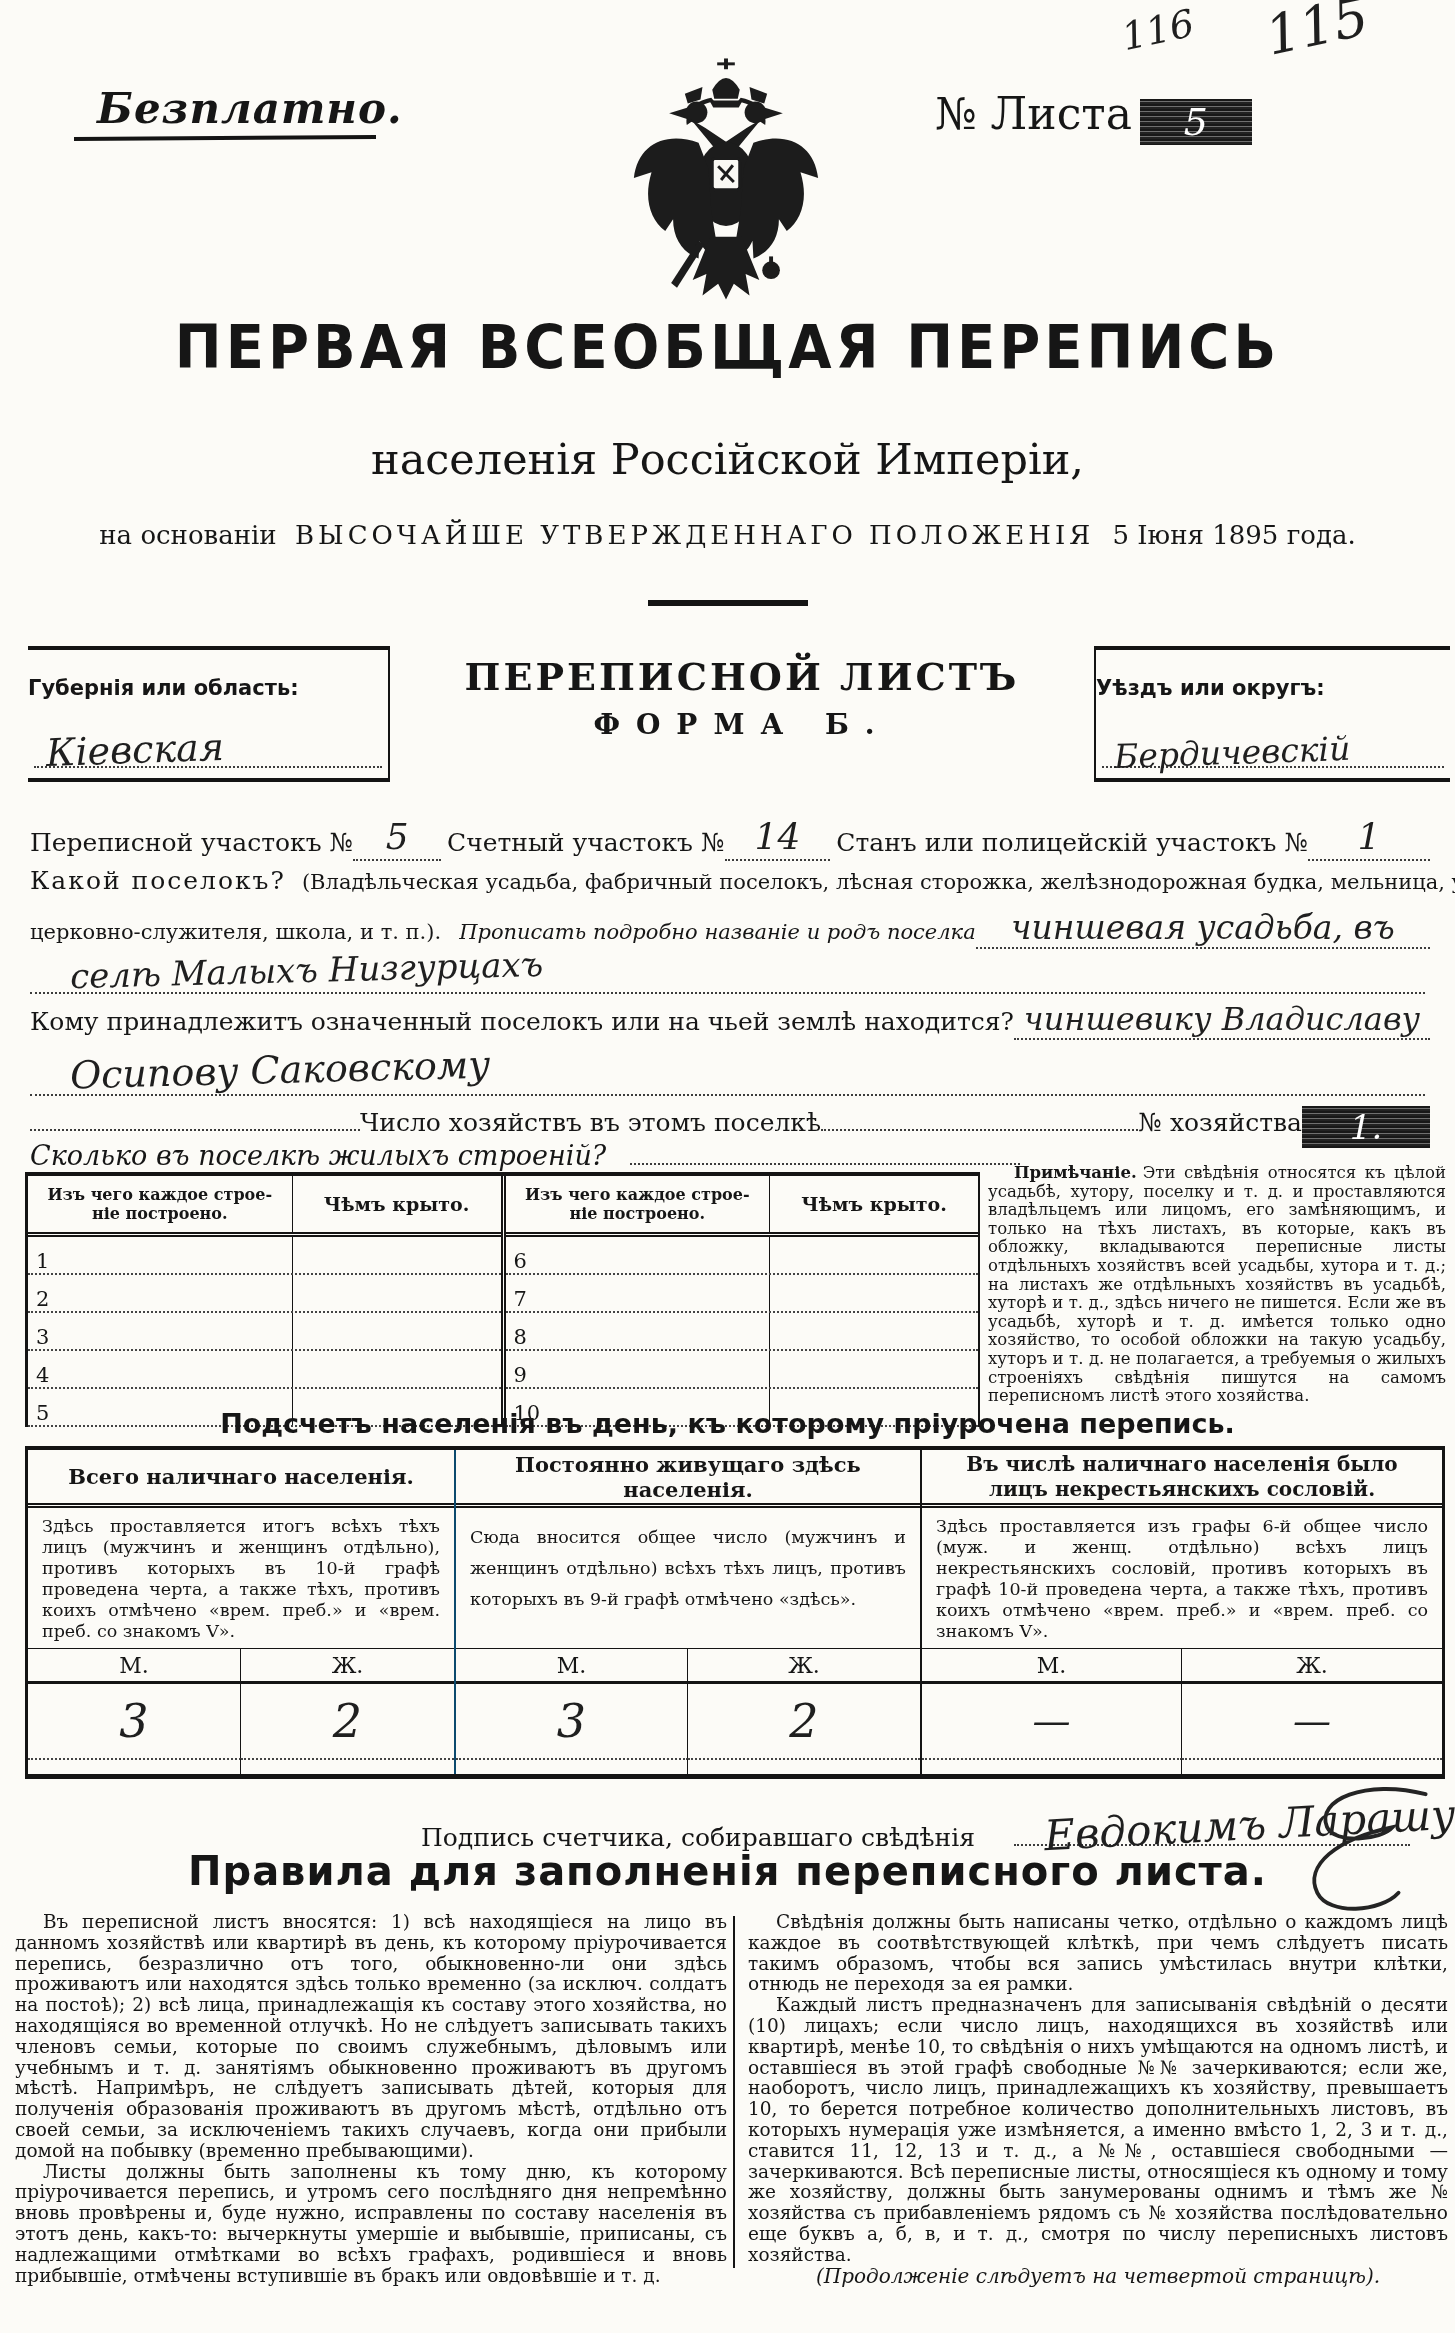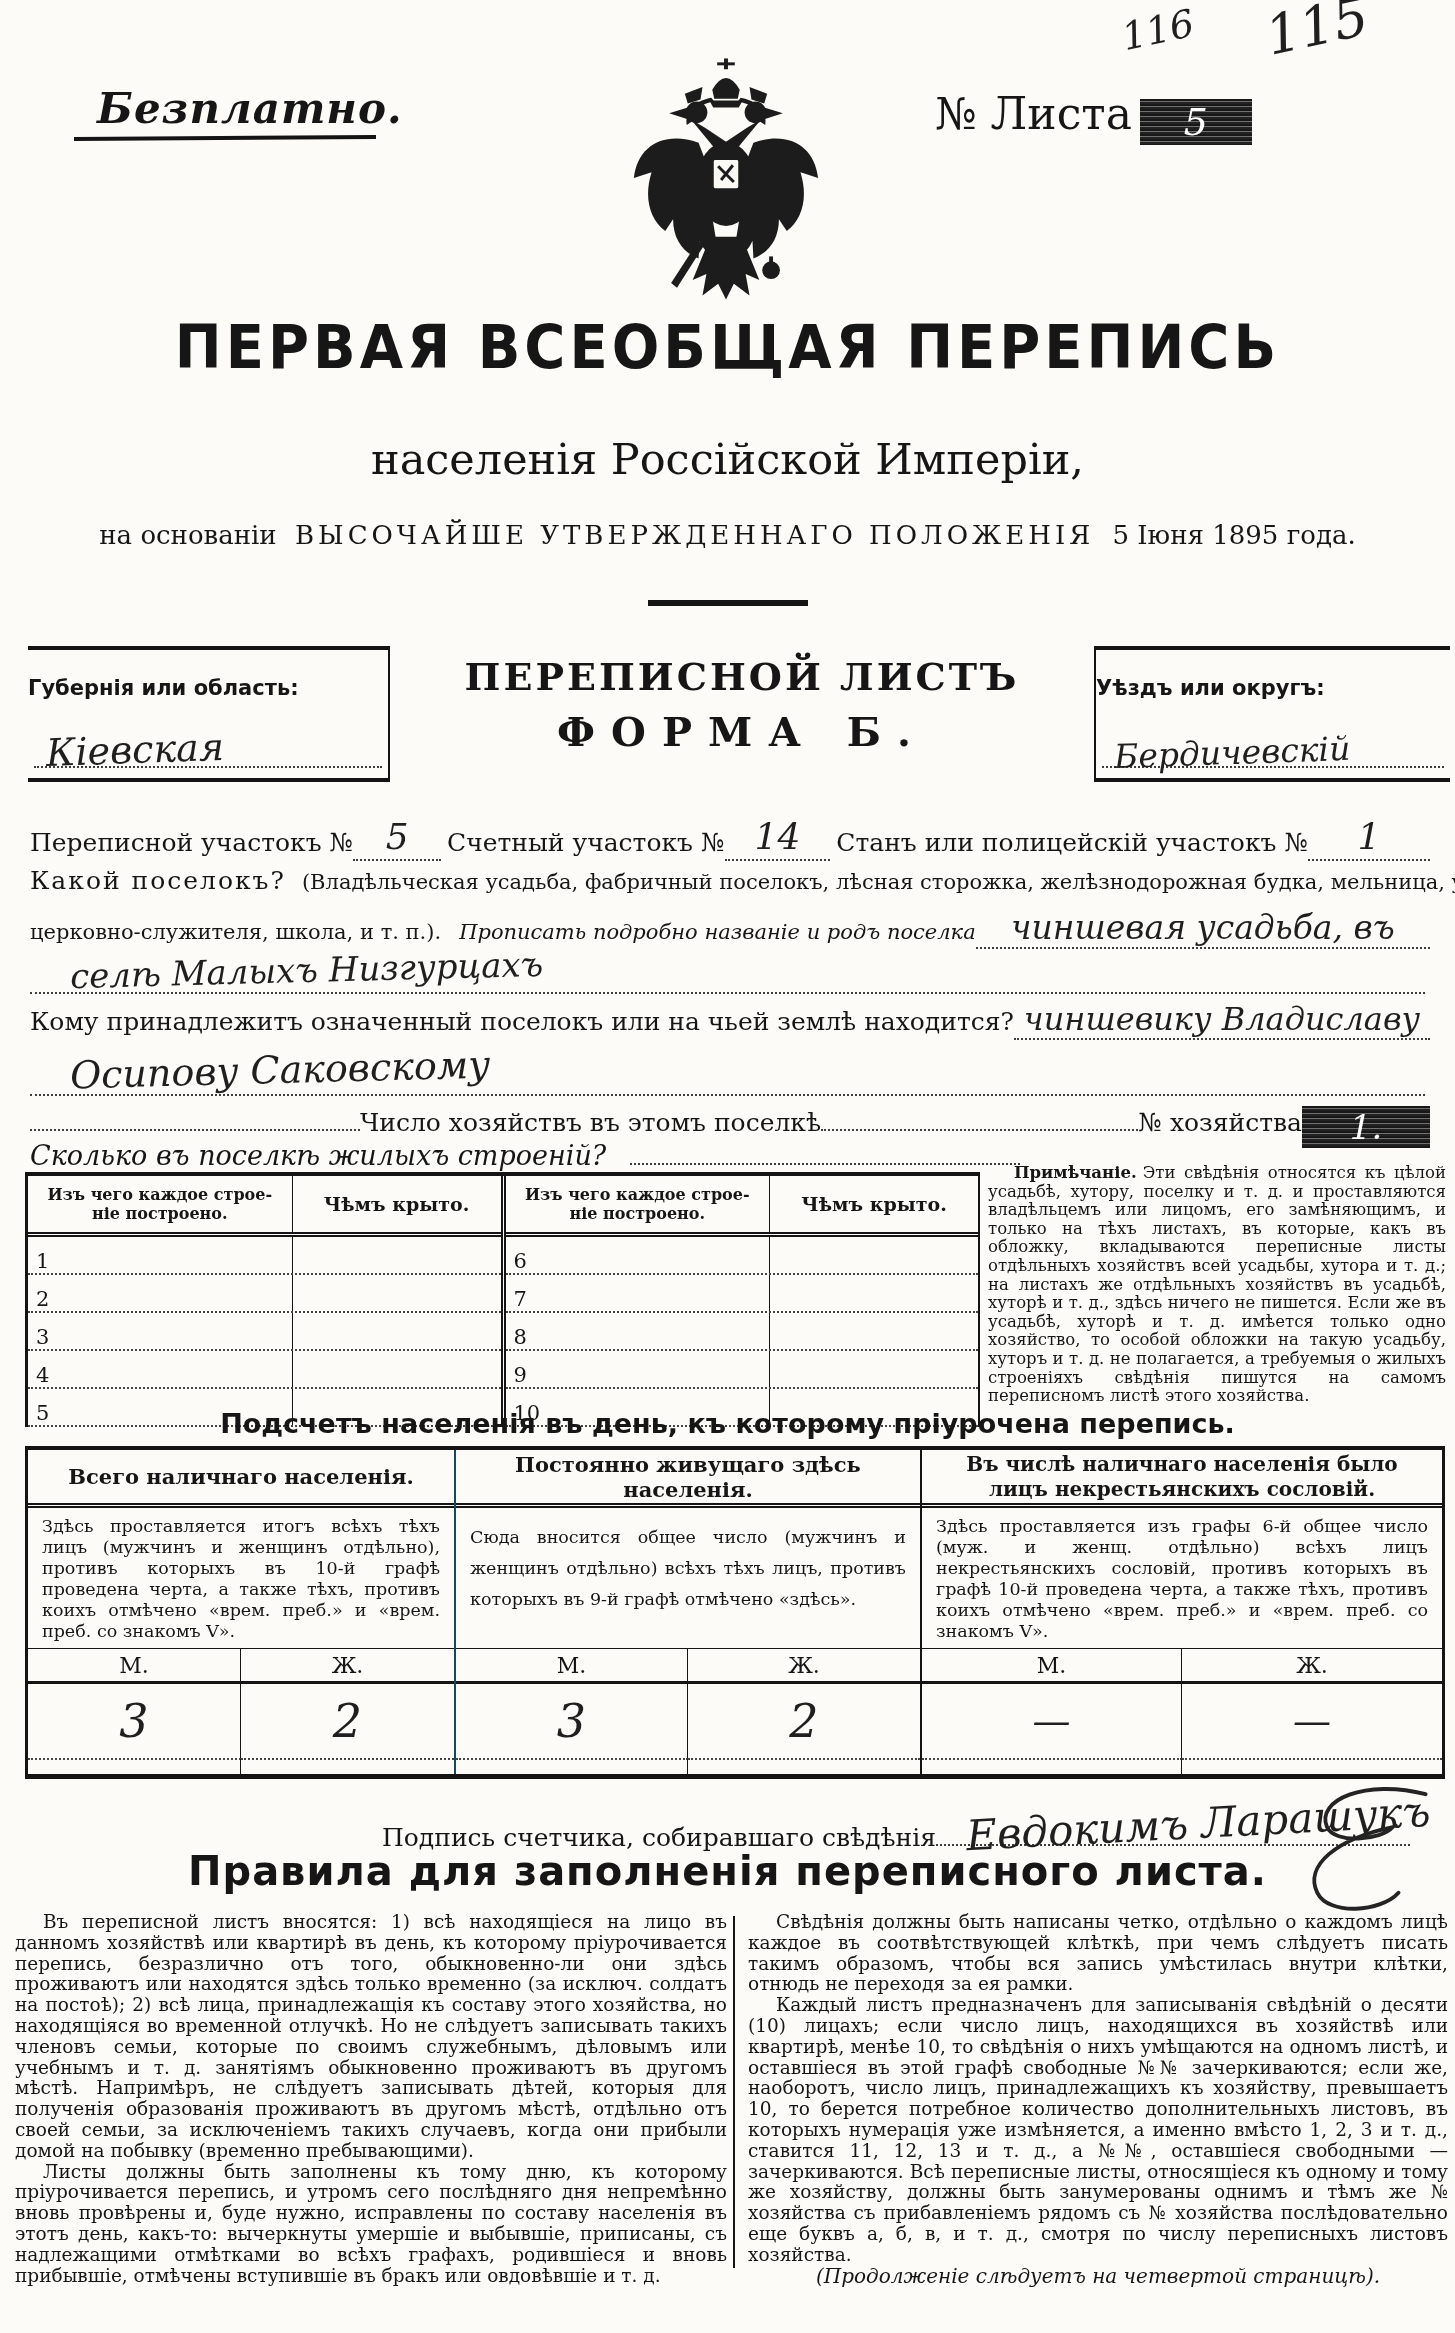--- a/index.html
+++ b/index.html
@@ -32,21 +32,21 @@
   .shortrule{left:50%;top:600px;width:160px;height:6px;background:#141414;transform:translateX(-50%);}
   
   .hbox{top:646px;height:128px;border-top:4px solid #141414;border-bottom:4px solid #141414;}
   .hbox-l{left:28px;width:360px;border-right:2px solid #141414;}
   .hbox-r{left:1094px;width:354px;border-left:2px solid #141414;}
   .hbox .lbl{position:absolute;left:0;right:0;top:26px;font-weight:700;font-size:21px;}
   .hbox .dotline{position:absolute;left:6px;right:6px;bottom:10px;border-bottom:2px dotted #3c3c3c;}
   .hbox .hw{position:absolute;left:18px;bottom:6px;font-size:38px;transform:rotate(-2deg);}
   .hbox-r .hw{font-size:33px;}
   .bandc1{left:392px;top:654px;width:700px;text-align:center;font-weight:700;font-size:38px;letter-spacing:3px;}
-  .bandc2{left:392px;top:708px;width:700px;text-align:center;font-weight:700;font-size:40px;letter-spacing:16px;}
+  .bandc2{left:392px;top:708px;width:700px;text-align:center;font-weight:700;font-size:28px;letter-spacing:16px;}
   
   .precinct{left:30px;top:818px;width:1400px;display:flex;align-items:baseline;font-size:25px;white-space:nowrap;}
   .precinct .hwv{font-size:36px;transform:translateY(-2px);display:inline-block;}
   
   .lineA{left:30px;top:866px;width:1400px;display:flex;align-items:baseline;white-space:nowrap;}
   .lineB{left:30px;top:908px;width:1400px;display:flex;align-items:baseline;white-space:nowrap;}
   .lineC{left:30px;top:948px;width:1395px;height:44px;}
   .lineD{left:30px;top:1000px;width:1400px;display:flex;align-items:baseline;white-space:nowrap;}
   .lineE{left:30px;top:1048px;width:1395px;height:46px;}
   .lineF{left:30px;top:1098px;width:1400px;display:flex;align-items:baseline;white-space:nowrap;}
@@ -88,21 +88,21 @@
   .cdesc.sparse{line-height:31px;padding-top:14px;}
   .cmzh{display:flex;height:32px;border-top:1px solid #141414;border-bottom:3px solid #141414;}
   .cmzh div{width:50%;display:flex;align-items:center;justify-content:center;font-size:22px;}
   .cvals{display:flex;height:74px;}
   .cvals div{width:50%;display:flex;align-items:center;justify-content:center;}
   .cvals .hw{font-size:46px;}
   .cdotrow{display:flex;height:16px;}
   .cdotrow div{width:50%;border-top:2px dotted #444;}
   .ml{border-right:1px solid #141414;box-sizing:border-box;}
   
-  .sigrow{left:0;top:1802px;width:1455px;display:flex;align-items:baseline;}
+  .sigrow{left:0;top:1802px;width:1455px;display:flex;align-items:baseline;gap:39px;}
   .sigsp{width:382px;}
   .siglabel{font-size:25px;white-space:nowrap;}
   .sigfld{flex:1;margin-right:45px;border-bottom:2px dotted #3c3c3c;position:relative;height:42px;}
   .sigfld .hw{position:absolute;left:30px;bottom:-4px;font-size:42px;white-space:nowrap;transform:rotate(-3deg);}
   .flourish{left:1298px;top:1782px;}
   
   .rtitle{left:0;top:1848px;width:1455px;text-align:center;font-weight:700;font-size:40px;letter-spacing:1px;}
   .rcol{top:1912px;font-size:18.5px;line-height:20.8px;text-align:justify;}
   .rcol p{margin:0;text-indent:28px;}
   .rcol-l{left:15px;width:712px;}

